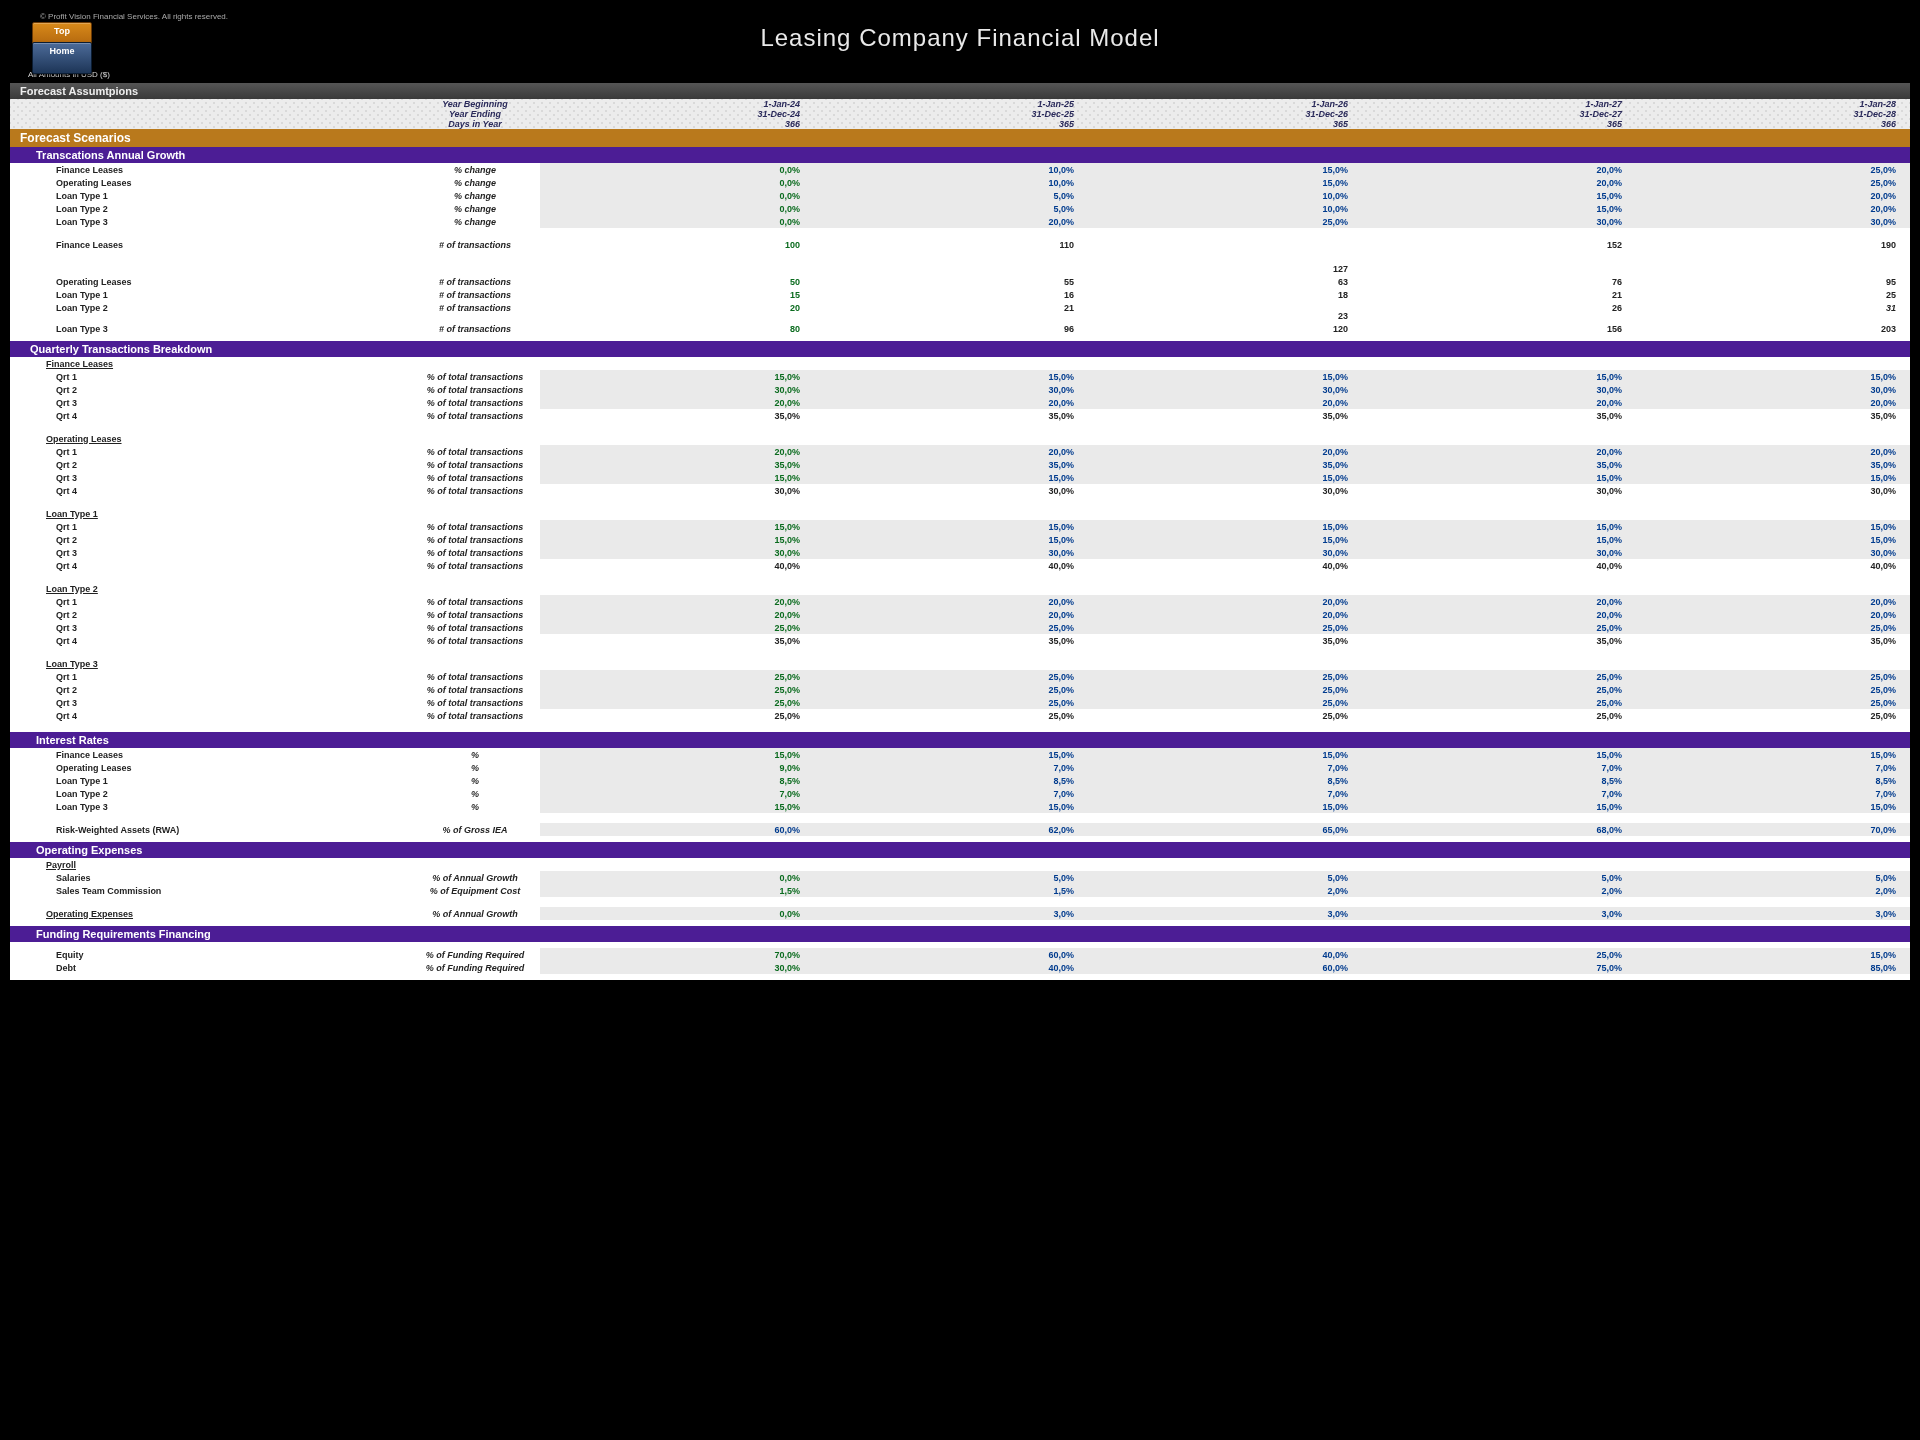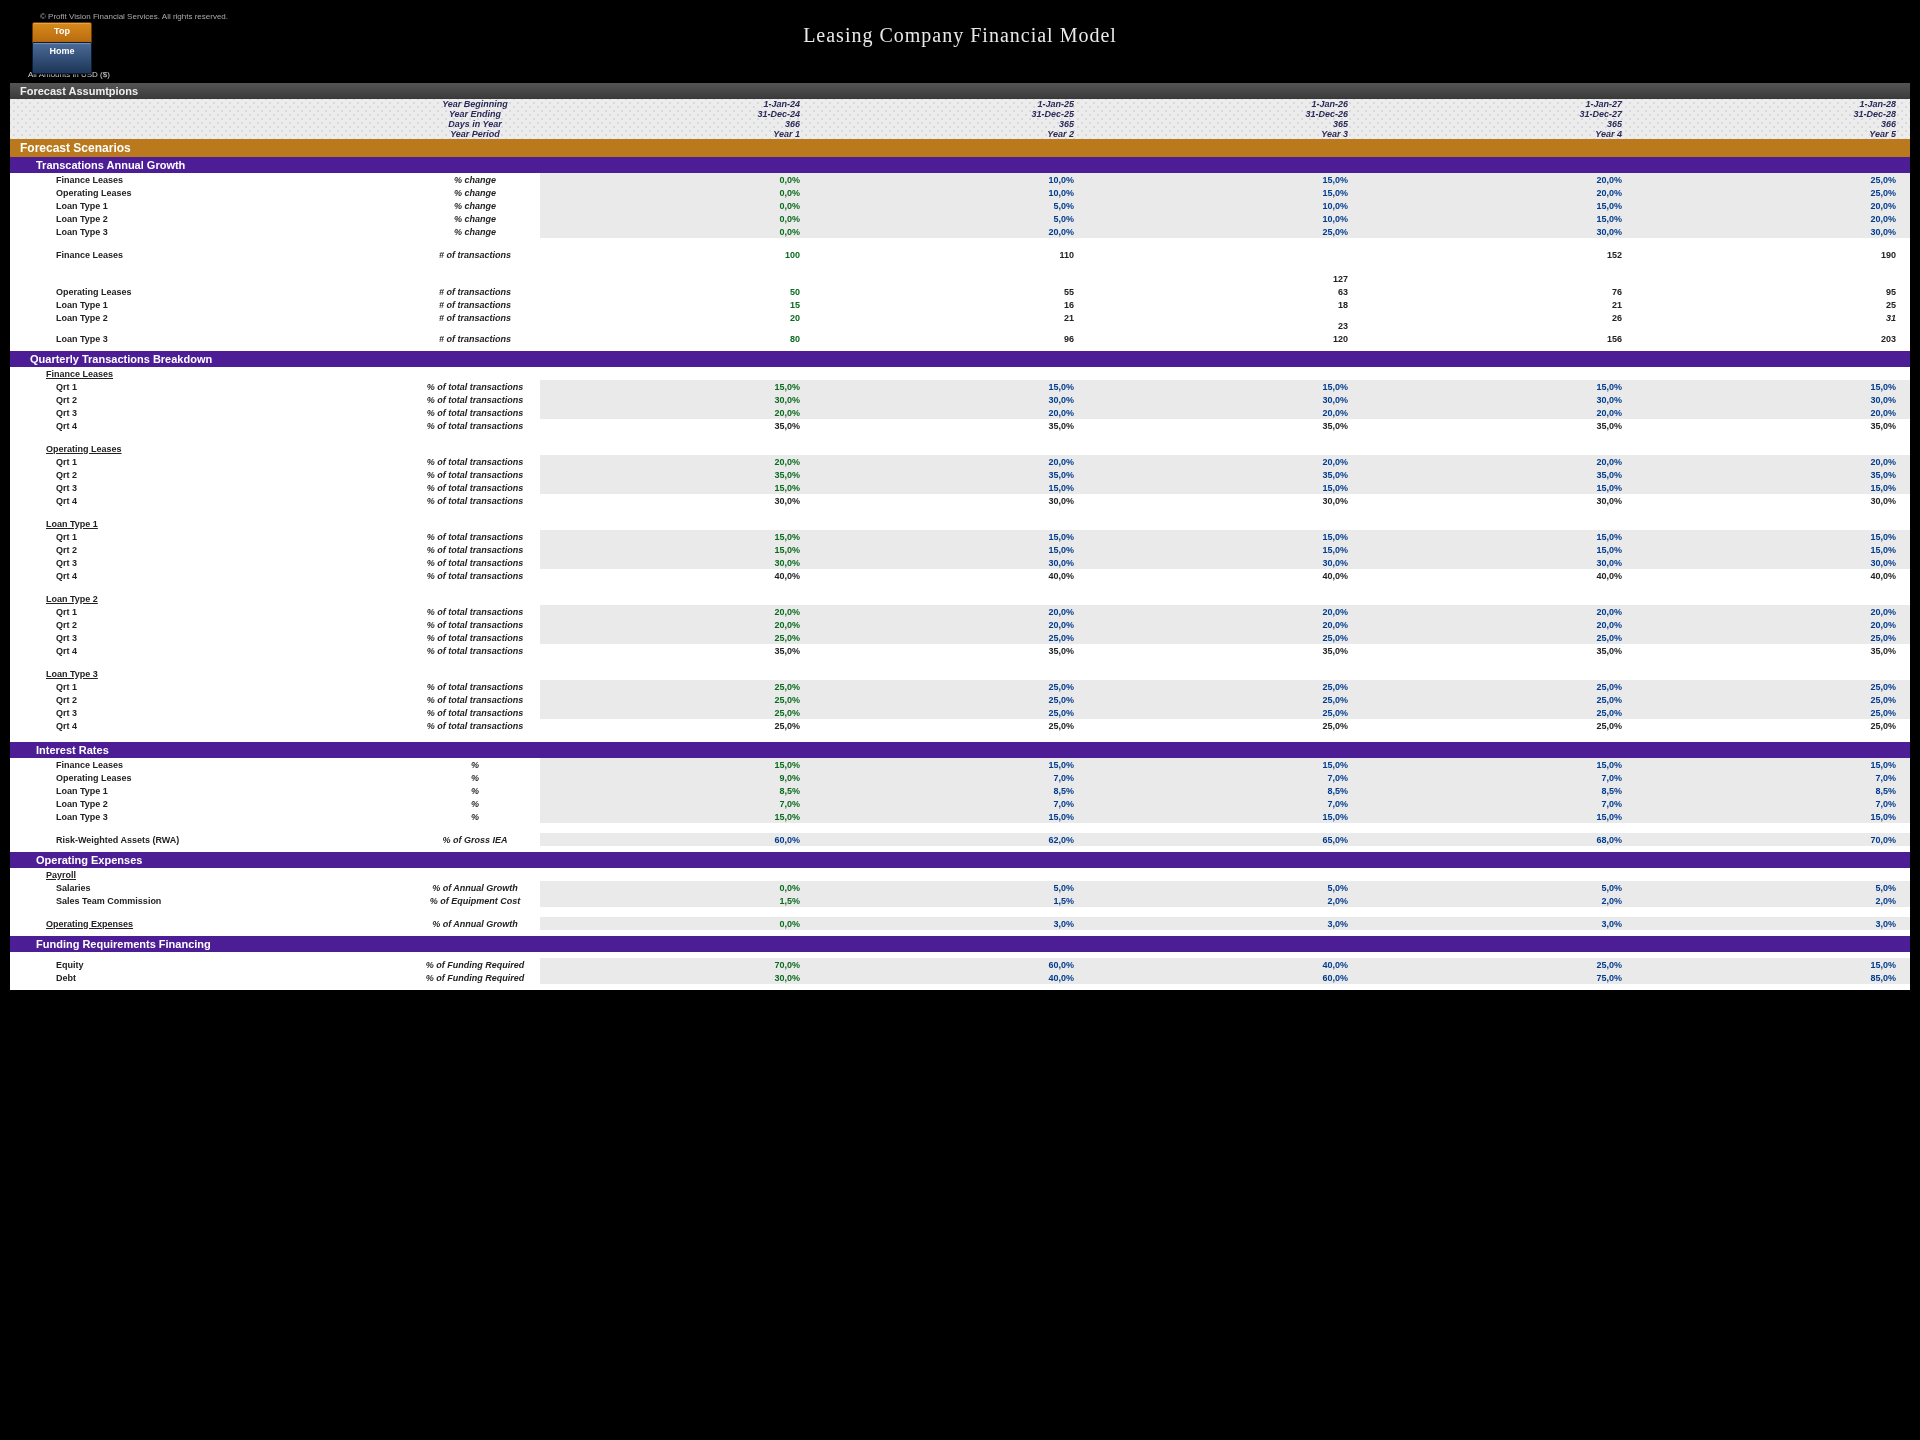--- a/index.html
+++ b/index.html
@@ -48,22 +48,22 @@
   .btn-home {
     top: 32px;
     background: linear-gradient(#4c6b99, #1d3557);
     border: 1px solid #0b1d33;
   }
   .title {
     position: absolute;
     left: 0; right: 0;
     top: 14px;
     text-align: center;
-    font-family: Liberation Serif, serif;
-    font-size: 20px;
+    font-family: Liberation Sans, sans-serif;
+    font-size: 24px;
     letter-spacing: 1px;
     color: #e9e9e9;
   }
   .note {
     background: #000;
     color: #d9d9d9;
     font-size: 8px;
     padding: 4px 18px 4px 18px;
   }
   .section-hdr {
@@ -154,29 +154,20 @@
     </div>
     <div class="row">
       <div class="cell"></div>
       <div class="cell r">Days in Year</div>
       <div class="cell">366</div>
       <div class="cell">365</div>
       <div class="cell">365</div>
       <div class="cell">365</div>
       <div class="cell">366</div>
     </div>
-    <div class="row">
-      <div class="cell"></div>
-      <div class="cell r">Year Period</div>
-      <div class="cell">Year 1</div>
-      <div class="cell">Year 2</div>
-      <div class="cell">Year 3</div>
-      <div class="cell">Year 4</div>
-      <div class="cell">Year 5</div>
-    </div>
   </div>
 
   <div class="section-hdr hdr-orange">Forecast Scenarios</div>
   <div class="section-hdr hdr-teal" style="padding-left:26px">Transcations Annual Growth</div>
 
   <div id="growth-rows">
       <div class="row">
         <div class="cell label">Finance Leases</div>
         <div class="cell unit">% change</div>
         <div class="cell shade green">0,0%</div>

